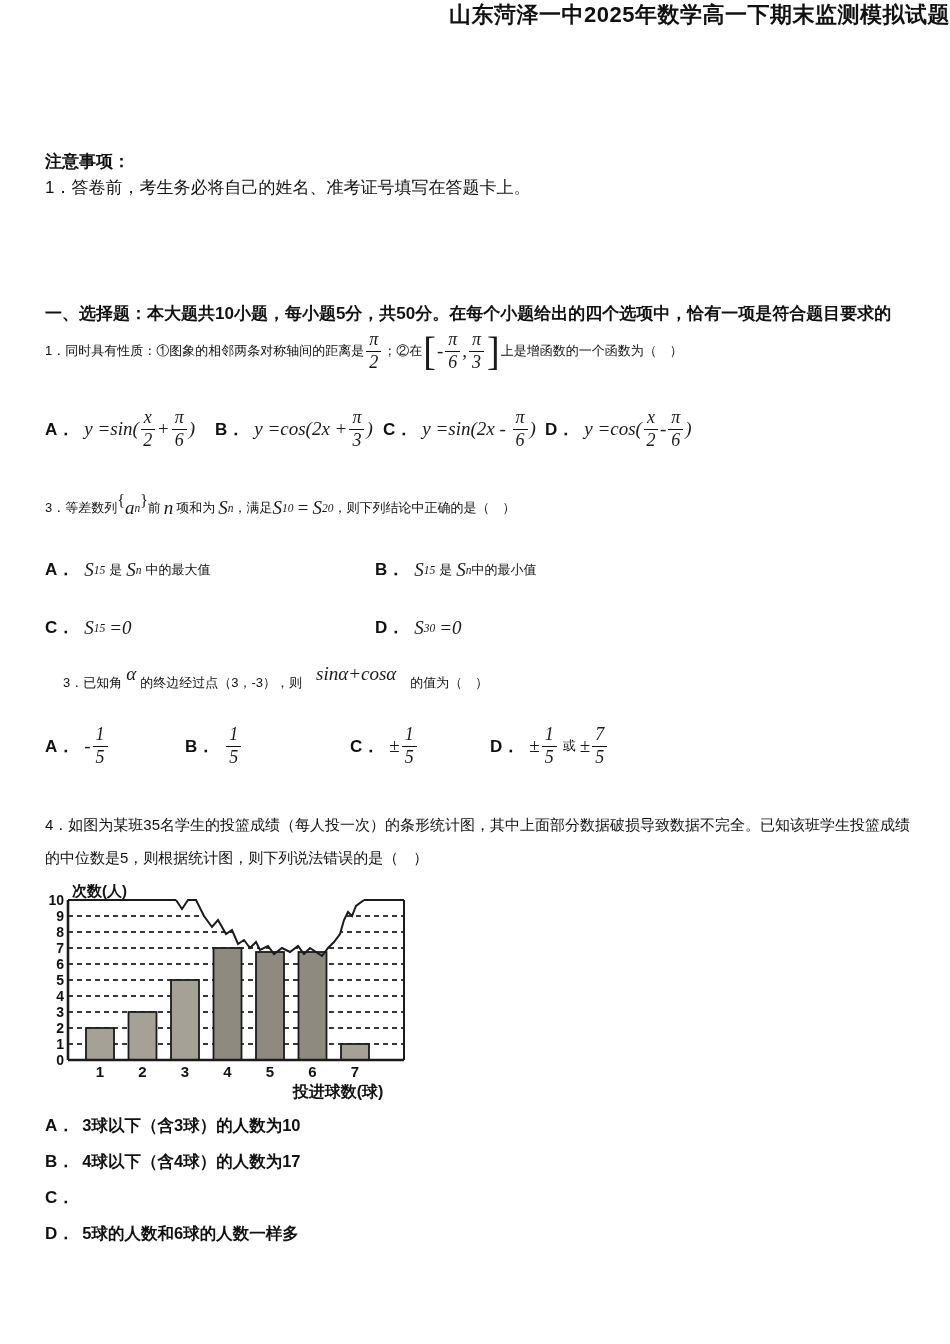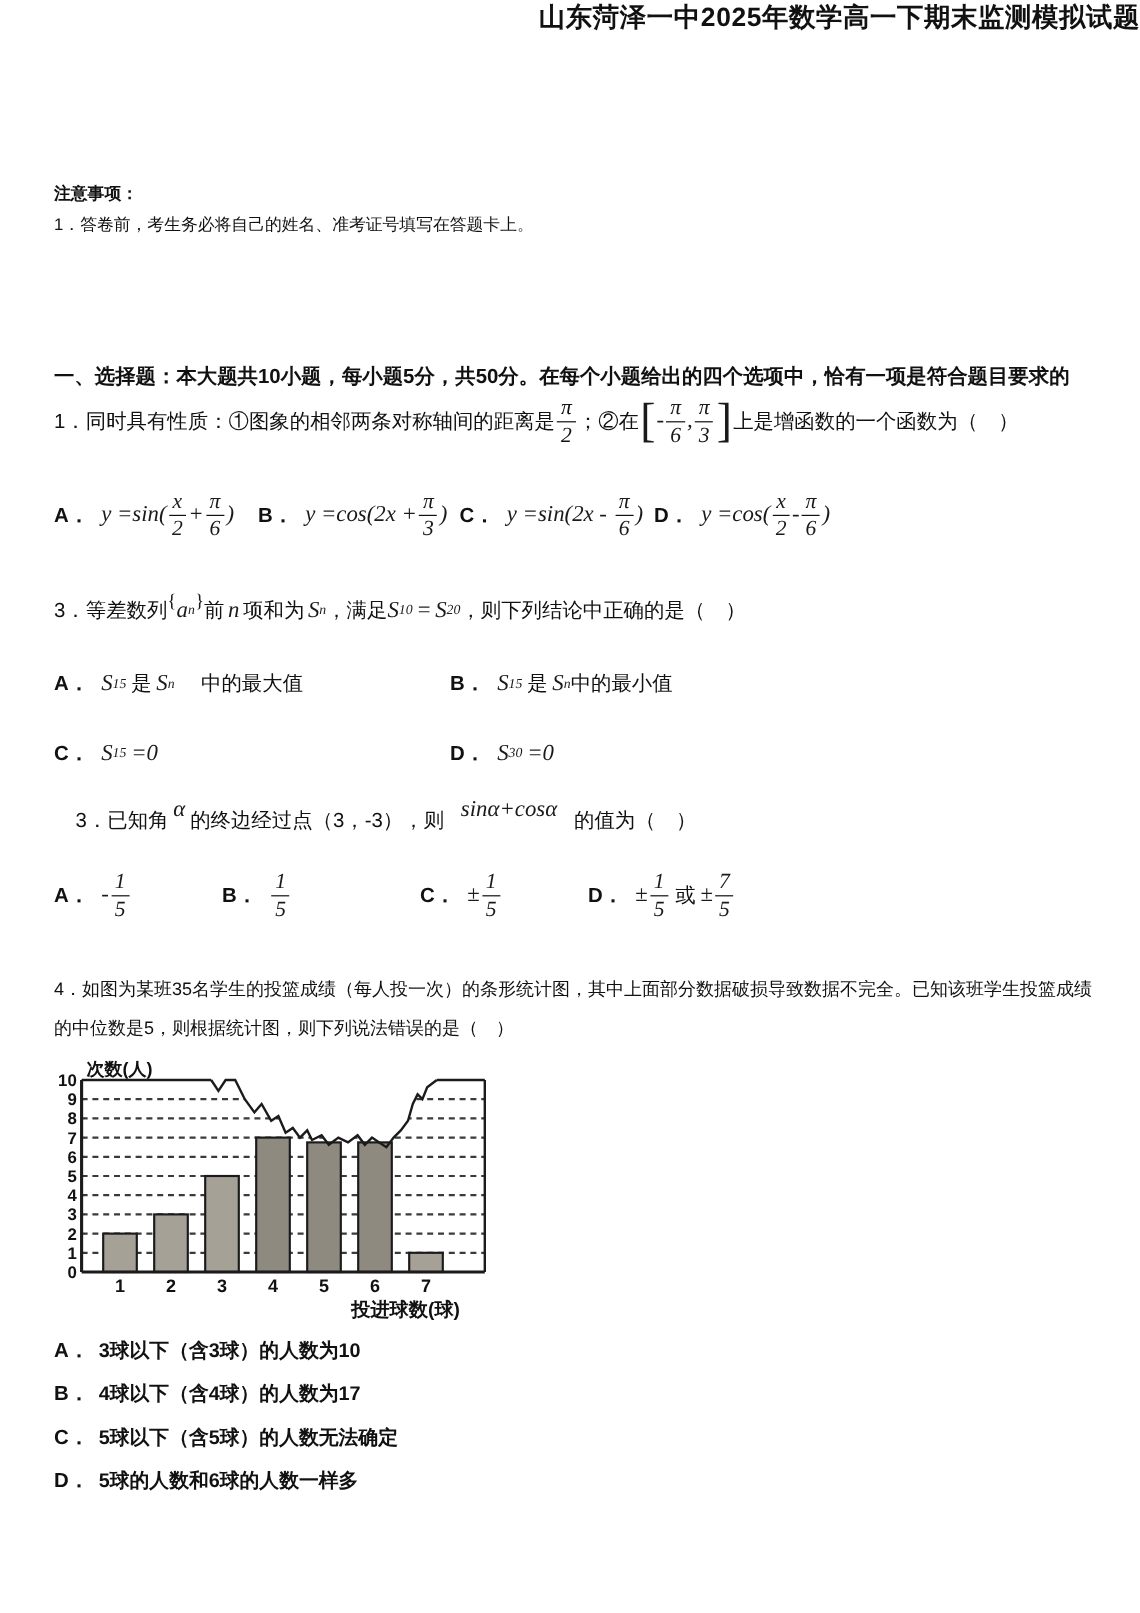--- a/index.html
+++ b/index.html
@@ -1,22 +1,22 @@
 <!DOCTYPE html>
 <html><head>
 <meta charset="utf-8">
 <style>
   html,body{margin:0;padding:0;background:#fff;}
   .page{position:relative;width:950px;height:1344px;background:#fff;color:#111;
         font-family:"Liberation Sans",sans-serif;overflow:hidden;}
   .abs{position:absolute;}
-  .cn{font-size:17px;color:#111;}
+  .cn{font-size:13px;color:#111;}
   .bold{font-weight:700;}
   .exam-title{left:0;top:108;width:950px;text-align:right;font-size:22px;font-weight:700;letter-spacing:.5px;}
-  .notice{left:45px;top:149px;width:862px;line-height:25.5px;font-size:14px;}
+  .notice{left:45px;top:149px;width:862px;line-height:25.5px;font-size:17px;}
   .sec-head{left:45px;top:302px;width:870px;font-size:17px;font-weight:700;}
   .row{display:flex;align-items:center;flex-wrap:nowrap;}
   .formula{display:inline-flex;align-items:center;font-family:"Liberation Serif",serif;
            font-style:italic;font-size:19px;color:#1a1a1a;white-space:pre;}
   .frac{display:inline-flex;flex-direction:column;align-items:center;line-height:1.1;margin:0 2px;
         font-family:"Liberation Serif",serif;font-style:italic;font-size:18px;}
   .fnum{border-bottom:1.5px solid #111;padding:0 3px 1px 3px;}
   .fden{padding-top:1px;}
   .olabel{font-weight:700;font-style:normal;font-family:"Liberation Sans",sans-serif;
           font-size:17px;margin-right:10px;}
@@ -89,21 +89,21 @@
     <span class="cn">，满足</span>
     <span class="formula"><span>S</span><sub>10</sub><span style="margin:0 3px;">=</span><span>S</span><sub>20</sub></span>
     <span class="cn">，则下列结论中正确的是（　）</span>
   </div>
 
   <div class="opt" style="left:45px;top:558px;">
     <span class="olabel">A．</span>
     <span class="formula"><span>S</span><sub>15</sub></span>
     <span class="cn" style="margin:0 4px;">是</span>
     <span class="formula"><span>S</span><sub>n</sub></span>
-    <span class="cn" style="margin-left:22px;">中的最大值</span>
+    <span class="cn" style="margin-left:4px;">中的最大值</span>
   </div>
   <div class="opt" style="left:375px;top:558px;">
     <span class="olabel">B．</span>
     <span class="formula"><span>S</span><sub>15</sub></span>
     <span class="cn" style="margin:0 4px;">是</span>
     <span class="formula"><span>S</span><sub>n</sub></span>
     <span class="cn" style="margin-left:0;">中的最小值</span>
   </div>
   <div class="opt" style="left:45px;top:616px;">
     <span class="olabel">C．</span>
@@ -193,21 +193,20 @@
     <div class="q4opt">
         <span class="olabel">A．</span>
         <span>3球以下（含3球）的人数为10</span>
       </div>
     <div class="q4opt">
         <span class="olabel">B．</span>
         <span>4球以下（含4球）的人数为17</span>
       </div>
     <div class="q4opt">
         <span class="olabel">C．</span>
-        <span>5球以下（含5球）的人数无法确定</span>
       </div>
     <div class="q4opt">
         <span class="olabel">D．</span>
         <span>5球的人数和6球的人数一样多</span>
       </div>
   </div>
 
 </div>
 
 </body></html>

